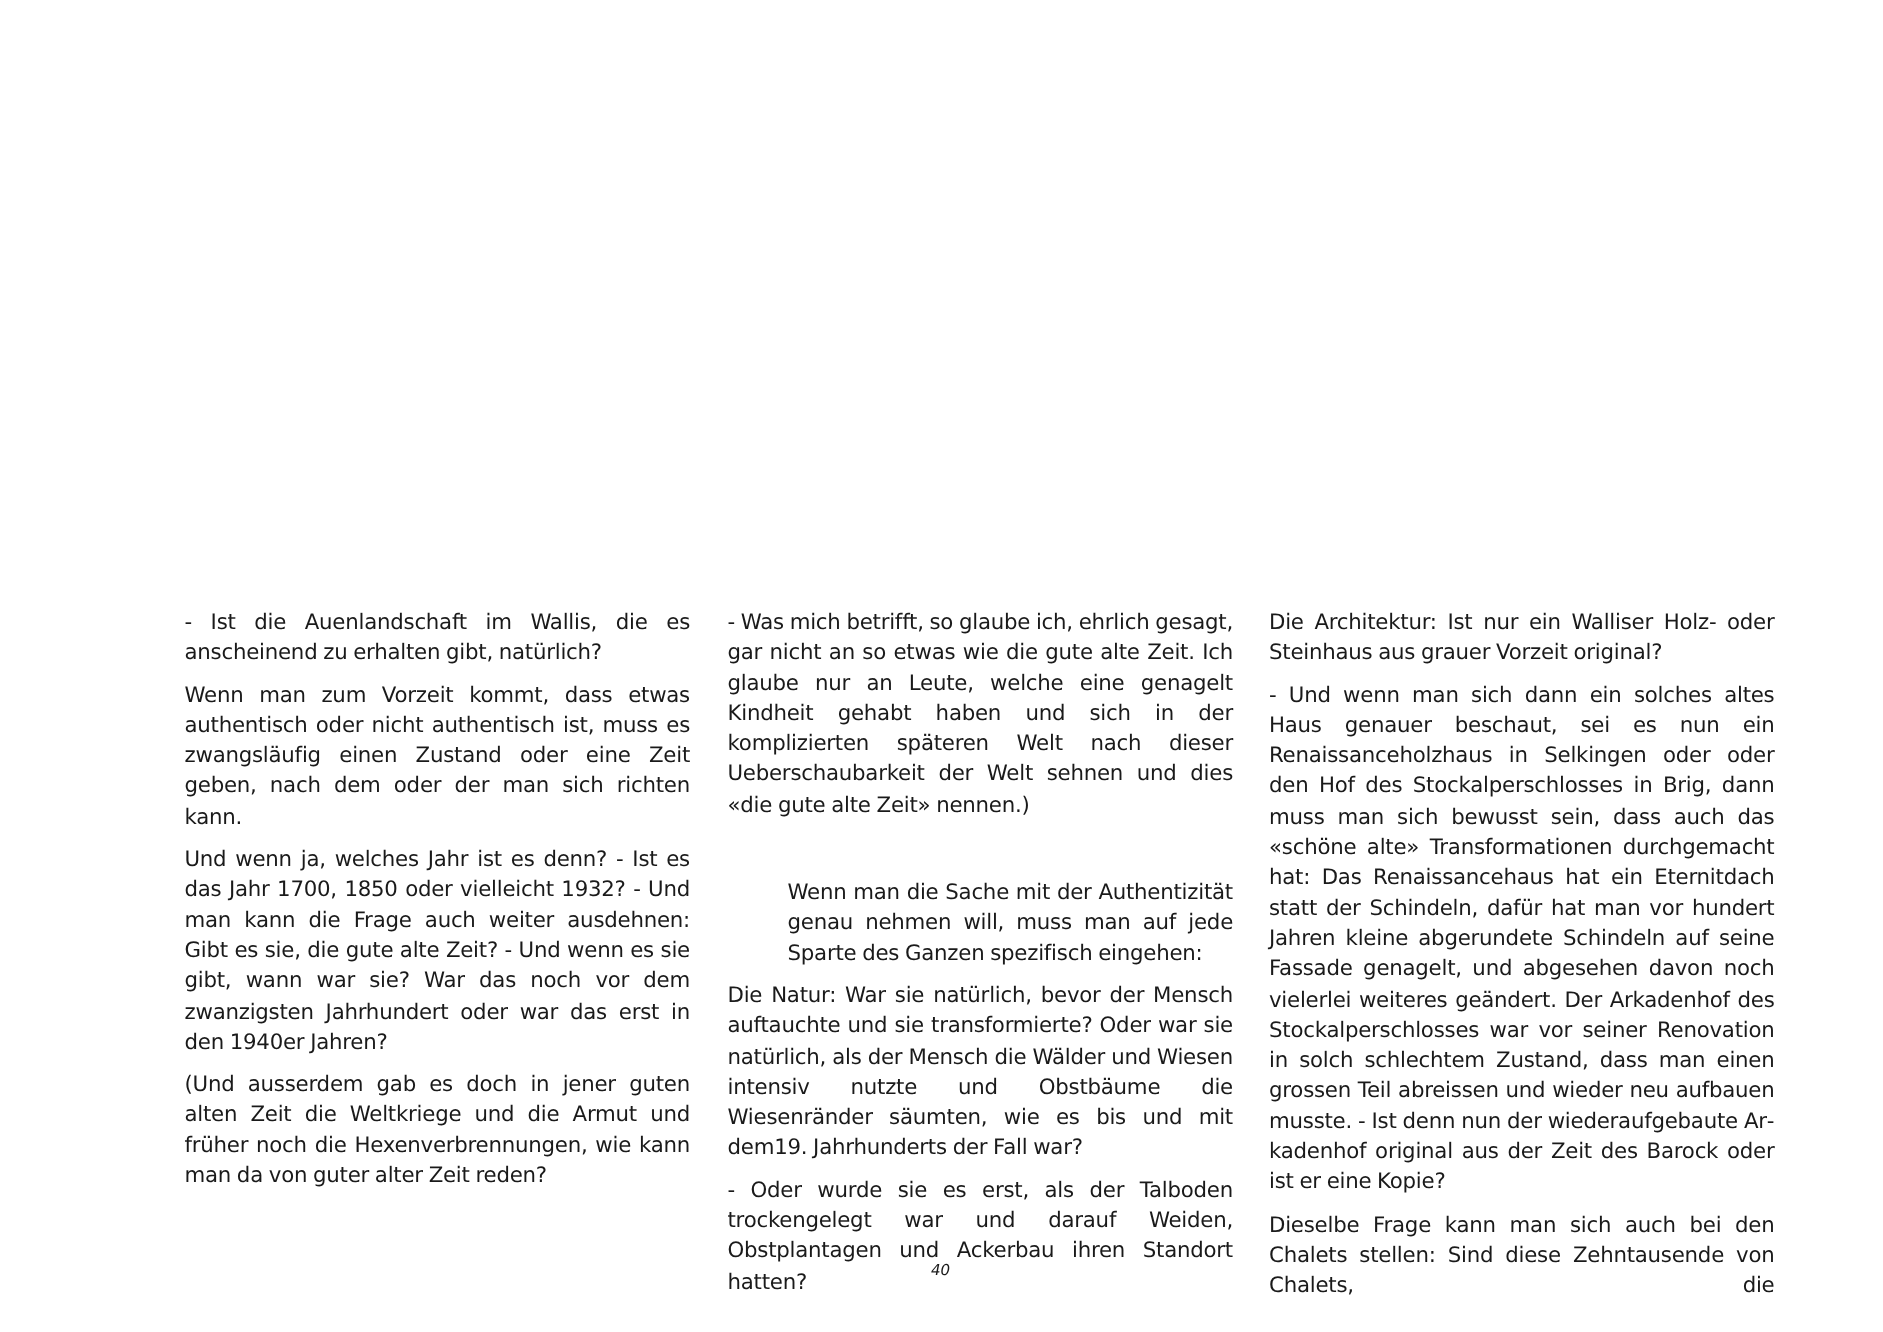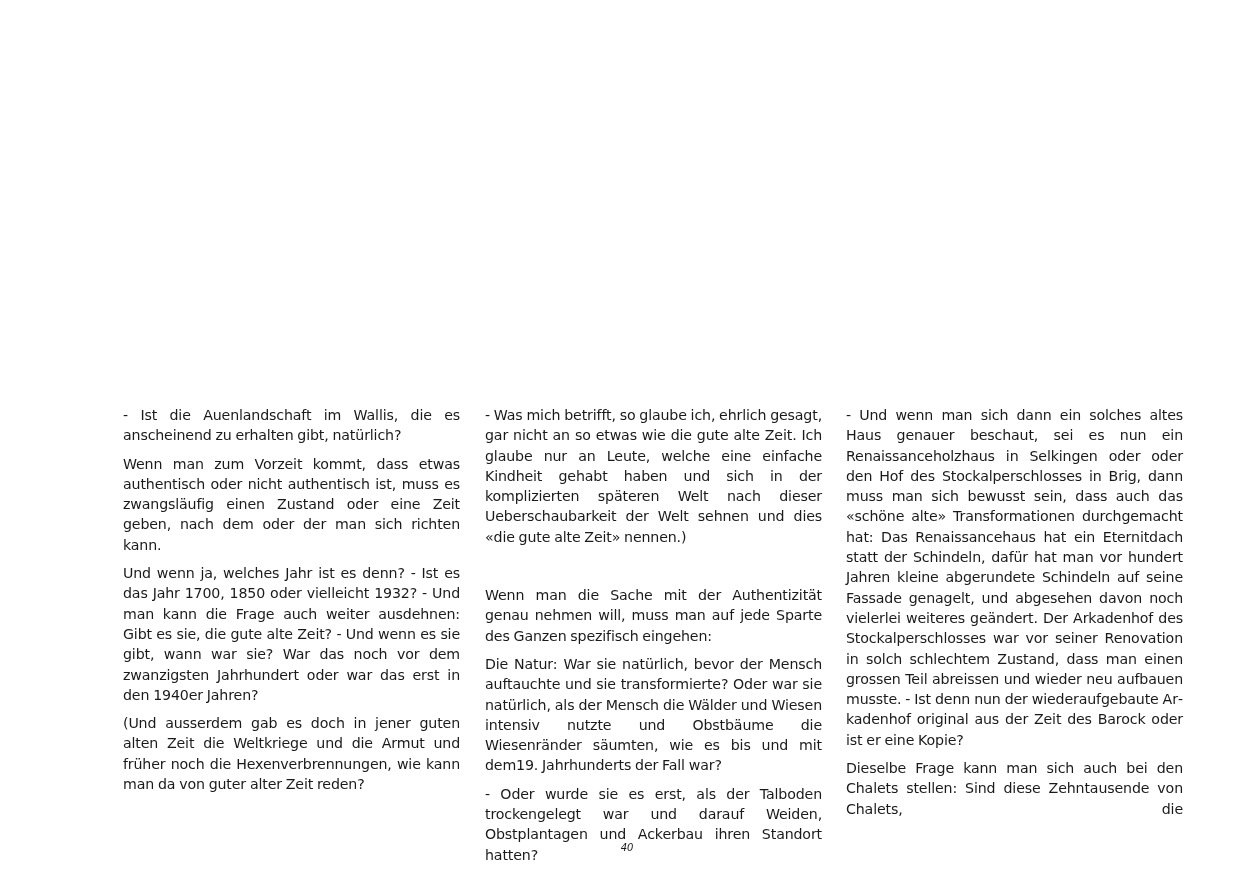--- a/index.html
+++ b/index.html
@@ -37,20 +37,21 @@
   .col-2 { left: 485px; }
   .col-3 { left: 846px; }
   .column p {
     margin: 0 0 8px 0;
   }
   .column p.last-line-justify {
     text-align-last: justify;
   }
   .column p.gap-before {
     margin-top: 38px;
+    margin-left: 40px;
   }
   .page-number {
     position: absolute;
     left: 606px;
     top: 842px;
     width: 42px;
     text-align: center;
     font-size: 10px;
     font-style: italic;
     color: #1a1a1a;
@@ -62,26 +63,27 @@
 <div class="page">
 
   <div class="column col-1">
     <p>- Ist die Auenlandschaft im Wallis, die es anschei­nend zu erhalten gibt, natürlich?</p>
     <p>Wenn man zum Vorzeit kommt, dass etwas authen­tisch oder nicht authentisch ist, muss es zwangs­läufig einen Zustand oder eine Zeit geben, nach dem oder der man sich richten kann.</p>
     <p>Und wenn ja, welches Jahr ist es denn? - Ist es das Jahr 1700, 1850 oder vielleicht 1932? - Und man kann die Frage auch weiter ausdehnen: Gibt es sie, die gute alte Zeit? - Und wenn es sie gibt, wann war sie? War das noch vor dem zwanzigsten Jahrhun­dert oder war das erst in den 1940er Jahren?</p>
     <p>(Und ausserdem gab es doch in jener guten alten Zeit die Weltkriege und die Armut und früher noch die Hexenverbrennungen, wie kann man da von guter alter Zeit reden?</p>
   </div>
 
   <div class="column col-2">
-    <p>- Was mich betrifft, so glaube ich, ehrlich gesagt, gar nicht an so etwas wie die gute alte Zeit. Ich glaube nur an Leute, welche eine einfache Kindheit gehabt haben und sich in der komplizierten spä­teren Welt nach dieser Ueberschaubarkeit der Welt sehnen und dies «die gute alte Zeit» nennen.)</p>
+    <p>- Was mich betrifft, so glaube ich, ehrlich gesagt, gar nicht an so etwas wie die gute alte Zeit. Ich glaube nur an Leute, welche eine genagelt Kindheit gehabt haben und sich in der komplizierten spä­teren Welt nach dieser Ueberschaubarkeit der Welt sehnen und dies «die gute alte Zeit» nennen.)</p>
     <p class="gap-before">Wenn man die Sache mit der Authentizität genau nehmen will, muss man auf jede Sparte des Ganzen spezifisch eingehen:</p>
     <p>Die Natur: War sie natürlich, bevor der Mensch auftauchte und sie transformierte? Oder war sie natürlich, als der Mensch die Wälder und Wiesen intensiv nutzte und Obstbäume die Wiesenränder säumten, wie es bis und mit dem19. Jahrhunderts der Fall war?</p>
     <p>- Oder wurde sie es erst, als der Talboden trocken­gelegt war und darauf Weiden, Obstplantagen und Ackerbau ihren Standort hatten?</p>
   </div>
 
   <div class="column col-3">
+    <p>Die Architektur: Ist nur ein Walliser Holz- oder Steinhaus aus grauer Vorzeit original?</p>
     <p>- Und wenn man sich dann ein solches altes Haus genauer beschaut, sei es nun ein Renaissanceholz­haus in Selkingen oder oder den Hof des Stockal­perschlosses in Brig, dann muss man sich bewusst sein, dass auch das «schöne alte» Transformati­onen durchgemacht hat: Das Renaissancehaus hat ein Eternitdach statt der Schindeln, dafür hat man vor hundert Jahren kleine abgerundete Schindeln auf seine Fassade genagelt, und abgesehen davon noch vielerlei weiteres geändert. Der Arkadenhof des Stockalperschlosses war vor seiner Renovati­on in solch schlechtem Zustand, dass man einen grossen Teil abreissen und wieder neu aufbauen musste. - Ist denn nun der wiederaufgebaute Ar­kadenhof original aus der Zeit des Barock oder ist er eine Kopie?</p>
     <p class="last-line-justify">Dieselbe Frage kann man sich auch bei den Chalets stellen: Sind diese Zehntausende von Chalets, die</p>
   </div>
 
   <div class="page-number">40</div>
 
 </div>
 
 </body></html>

